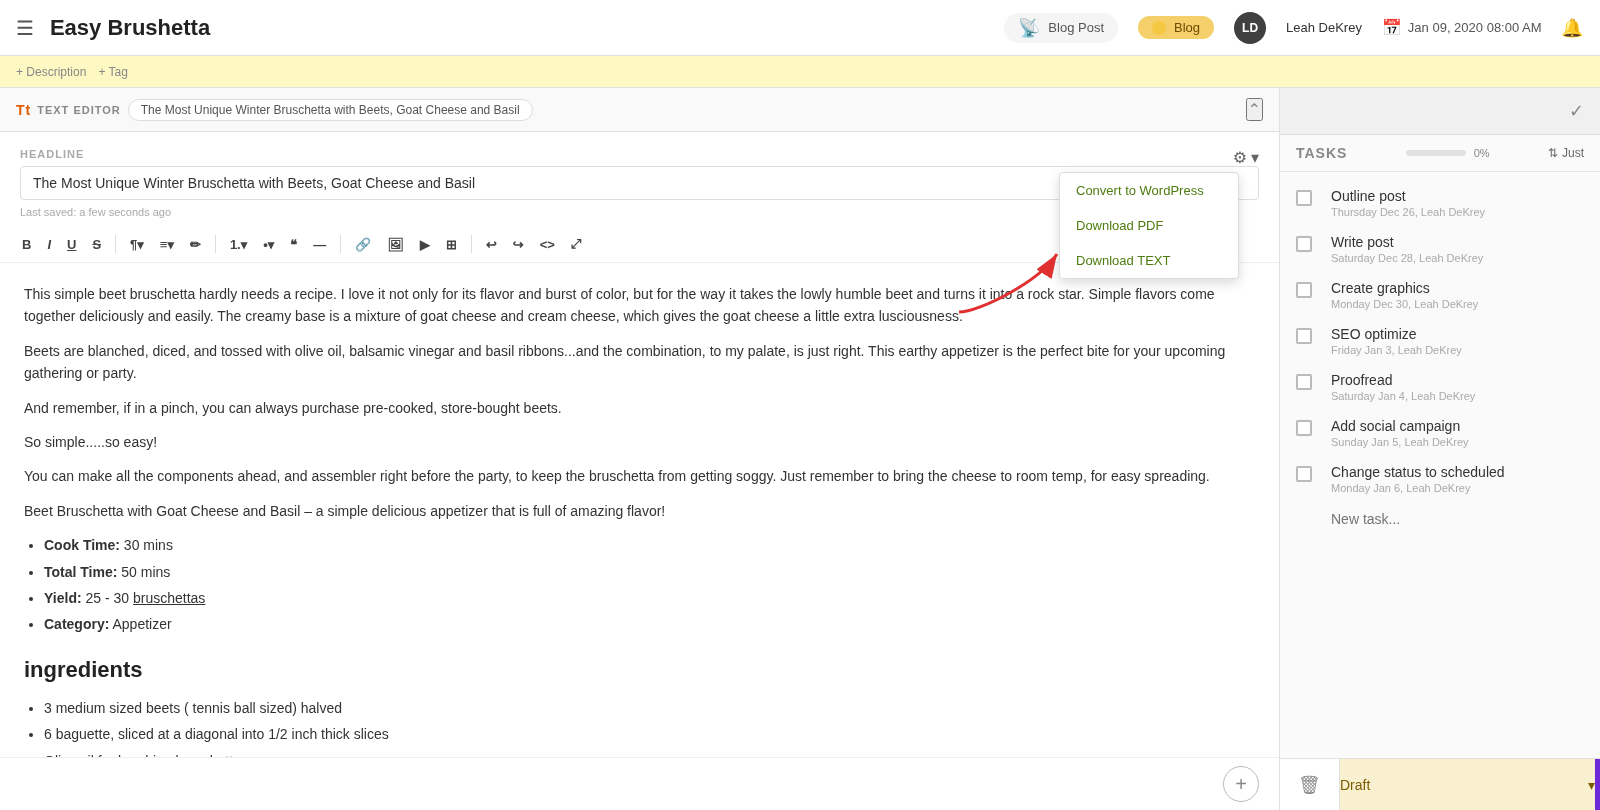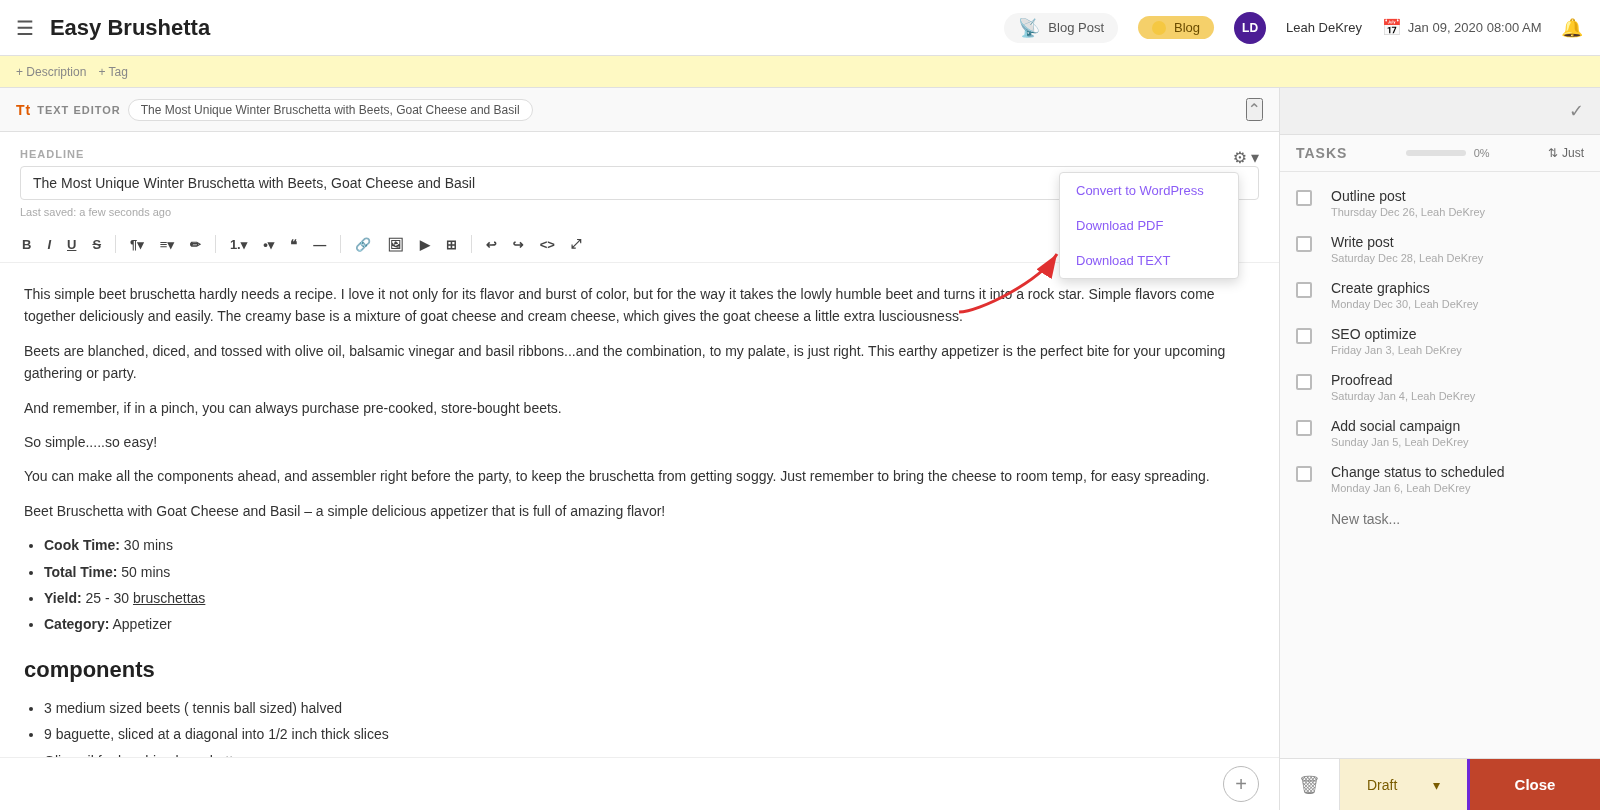--- a/index.html
+++ b/index.html
@@ -21,21 +21,21 @@
       font-size: 13px; color: #555;
     }
     .rss-icon { color: #e8a020; font-size: 18px; }
     .blog-badge {
       display: flex; align-items: center; gap: 8px;
       background: #f5d06a; border-radius: 20px; padding: 4px 14px;
       font-size: 13px; color: #6b4c00;
     }
     .blog-dot { width: 14px; height: 14px; background: #f5c842; border-radius: 50%; }
     .user-avatar {
-      width: 32px; height: 32px; border-radius: 50%; background: #4c1d95;
+      width: 32px; height: 32px; border-radius: 50%; background: #404040;
       display: flex; align-items: center; justify-content: center;
       color: white; font-size: 12px; font-weight: 600;
     }
     .user-name { font-size: 13px; color: #333; }
     .date-badge { display: flex; align-items: center; gap: 6px; font-size: 13px; color: #555; }
     .calendar-icon { font-size: 16px; }
     .bell-icon { font-size: 18px; color: #555; cursor: pointer; }
 
     
     .subtitle-bar {
@@ -94,21 +94,21 @@
     .last-saved { font-size: 11px; color: #aaa; margin-top: 6px; padding: 0 0 8px 0; }
 
     
     .dropdown-menu {
       position: absolute; top: 40px; right: 40px; z-index: 100;
       background: #fff; border: 1px solid #ddd; border-radius: 4px;
       box-shadow: 0 4px 12px rgba(0,0,0,0.15);
       min-width: 180px;
     }
     .dropdown-item {
-      padding: 10px 16px; font-size: 13px; color: #8b5cf6; cursor: pointer;
+      padding: 10px 16px; font-size: 13px; color: #4d7c0f; cursor: pointer;
     }
 
     
     .arrow-overlay {
       position: absolute; top: 110px; right: 210px; z-index: 200;
       pointer-events: none;
     }
     .arrow-svg { width: 120px; height: 80px; }
 
     
@@ -183,23 +183,23 @@
     .bottom-bar {
       display: flex; height: 52px; border-top: 1px solid #e0e0e0; background: #fff;
     }
     .trash-btn {
       display: flex; align-items: center; justify-content: center;
       width: 60px; border: none; background: none; cursor: pointer;
       font-size: 18px; color: #888; border-right: 1px solid #e0e0e0;
     }
     .draft-select {
       flex: 1; display: flex; align-items: center; justify-content: space-between;
-      padding: 0 27px; background: #f9f0d0; border: none; cursor: pointer;
+      padding: 0 0; background: #f9f0d0; border: none; cursor: pointer;
       font-size: 14px; color: #7a5c00; font-weight: 500;
-      border-right: 3px solid #6d28d9;
+      border-right: 5px solid #6d28d9;
     }
     .close-btn {
       width: 130px; background: #c0442a; border: none; cursor: pointer;
       color: #fff; font-size: 15px; font-weight: 600;
     }
 
     
     .headline-wrapper { position: relative; }
   </style>
 </head>
@@ -316,24 +316,24 @@
       <p>You can make all the components ahead, and assembler right before the party, to keep the bruschetta from getting soggy.  Just remember to bring the cheese to room temp, for easy spreading.</p>
       <p>Beet Bruschetta with Goat Cheese and Basil – a simple delicious appetizer that is full of amazing flavor!</p>
 
       <ul>
         <li><span class="bold">Cook Time:</span> 30 mins</li>
         <li><span class="bold">Total Time:</span> 50 mins</li>
         <li><span class="bold">Yield:</span> 25 - 30 <span class="underline">bruschettas</span></li>
         <li><span class="bold">Category:</span> Appetizer</li>
       </ul>
 
-      <h2>components</h2>
+      <h2>ingredients</h2>
       <ul>
         <li>3 medium sized beets ( tennis ball sized) halved</li>
-        <li>9 baguette, sliced at a diagonal into 1/2 inch thick slices</li>
+        <li>6 baguette, sliced at a diagonal into 1/2 inch thick slices</li>
         <li>Olive oil for brushing bruschetta</li>
 
       </ul>
     </div>
 
     <div style="display:flex; align-items:center; justify-content:flex-end; padding: 8px 20px; border-top: 1px solid #eee; background:#fff;">
       <button class="add-btn">+</button>
     </div>
 
   </div>
@@ -426,17 +426,16 @@
     </div>
 
     <div class="bottom-bar">
       <button class="trash-btn">
         <span>🗑</span>
       </button>
       <div class="draft-select">
         <span>Draft</span>
         <span>▾</span>
       </div>
-      <button class="close-btn">Close</button>
     </div>
   </div>
 
 </div>
 
 </body></html>

